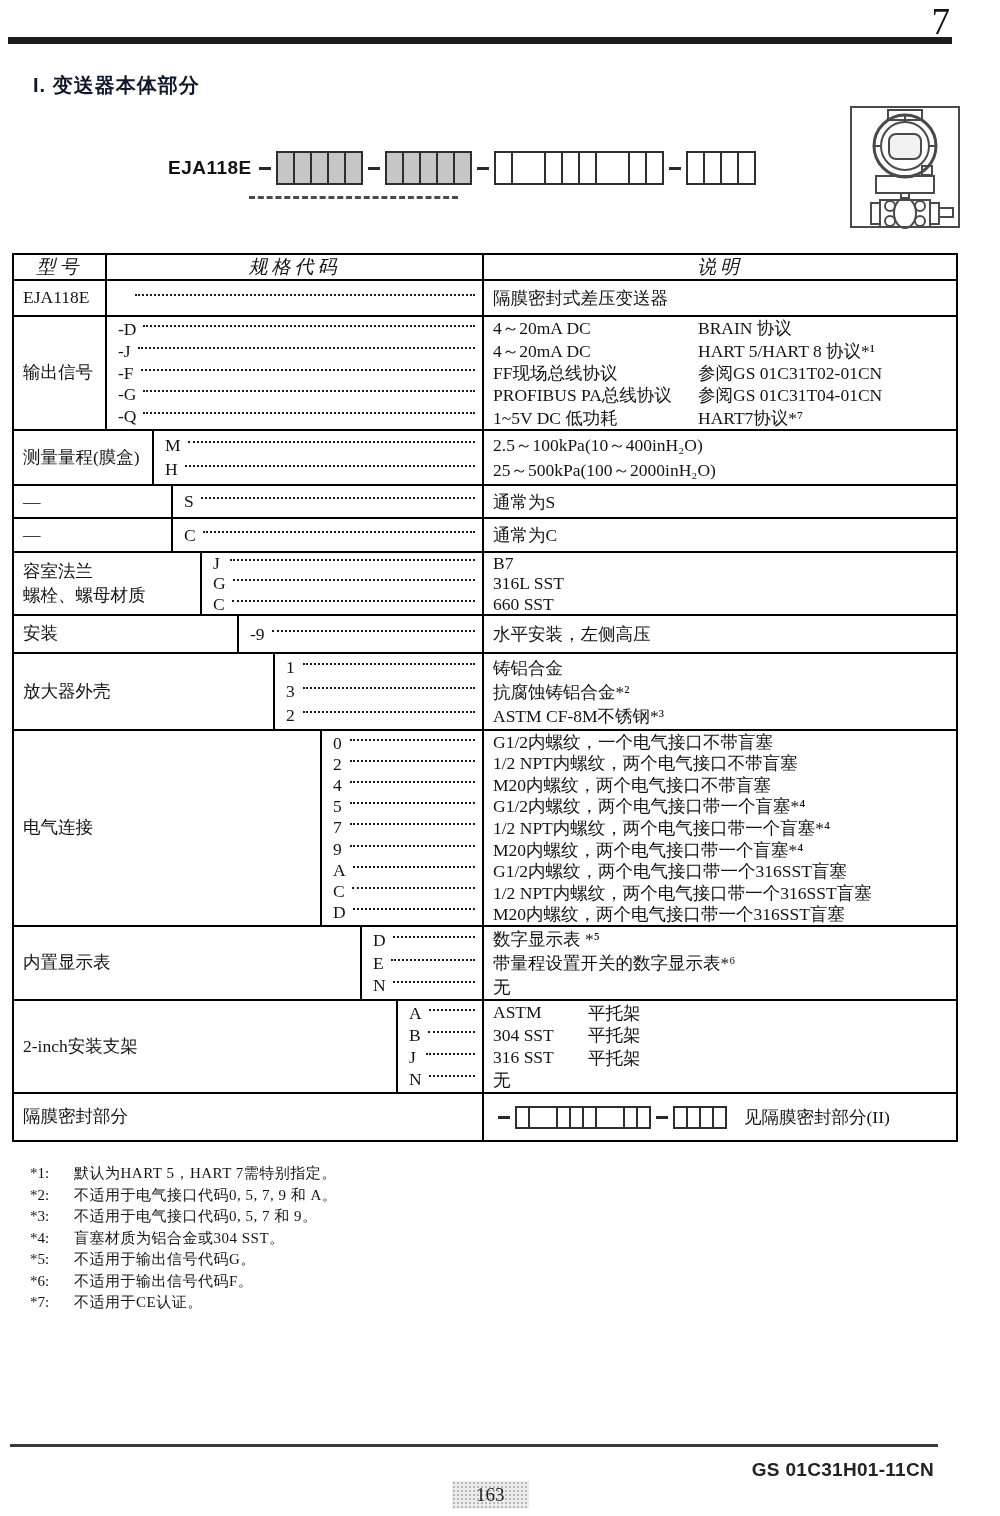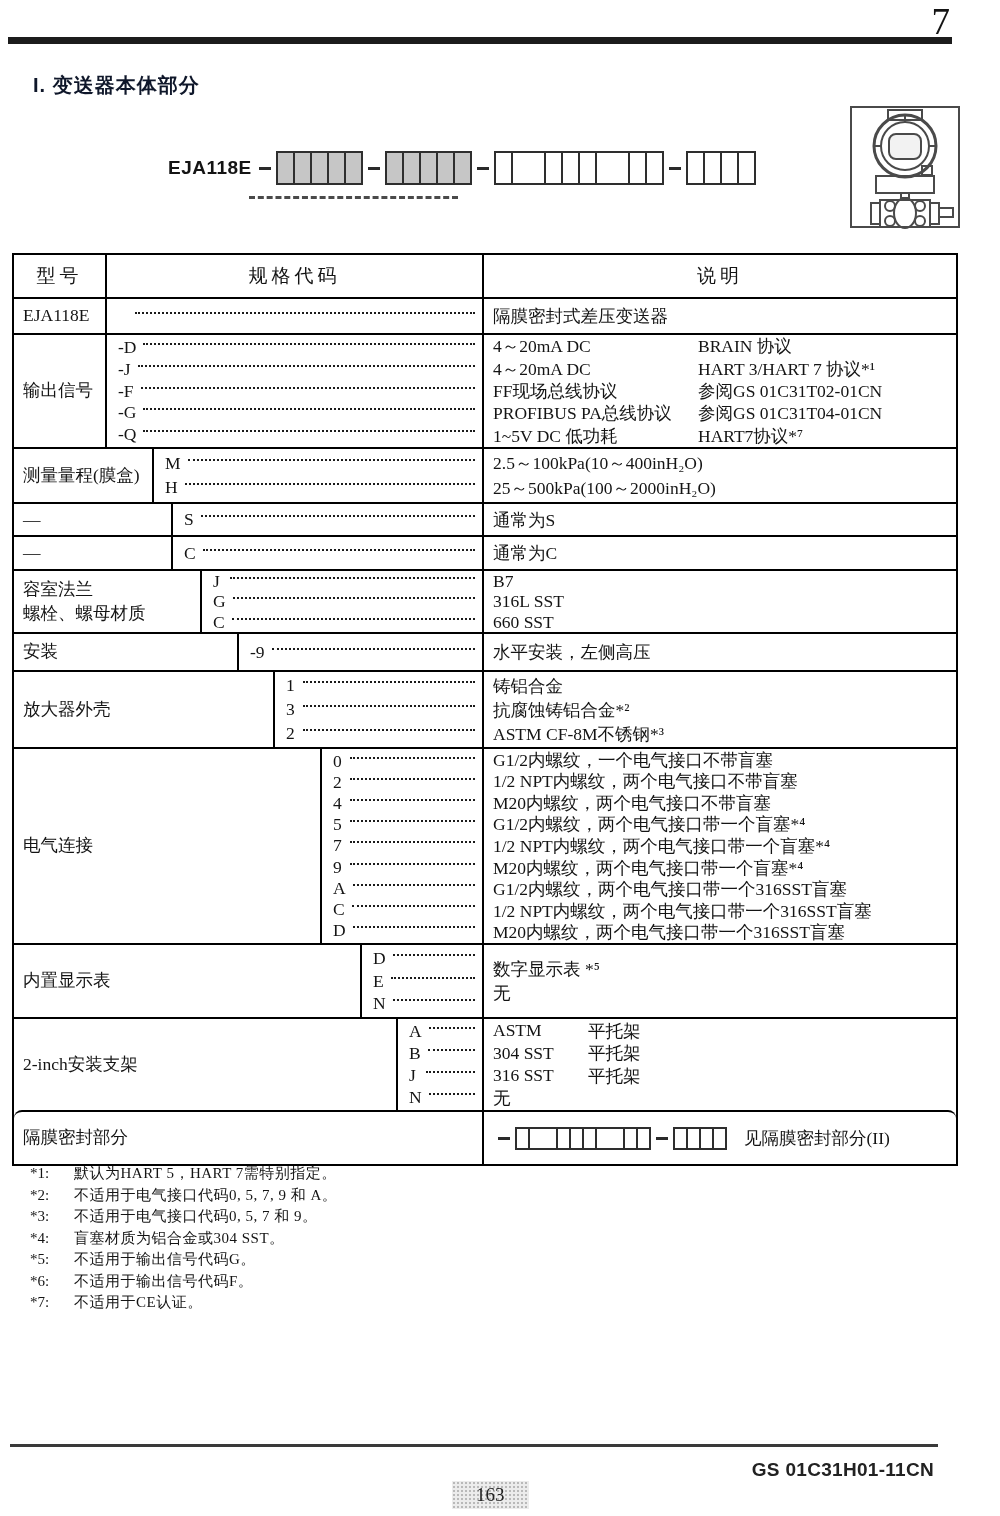--- a/index.html
+++ b/index.html
@@ -25,21 +25,21 @@
   .cbox.wide{width:35px;}
   .box-sm .cbox{height:23px;width:15px;border-width:2px;}
   .box-sm .cbox.wide{width:30px;}
   .diagram-underline{position:absolute;top:196px;left:249px;width:209px;height:0;border-top:3px dashed #4a4a4a;}
   .transmitter-art{position:absolute;top:104px;left:848px;width:114px;height:126px;}
   
   .spec-table{
     position:absolute;top:253px;left:12px;width:946px;box-sizing:border-box;
     border:2px solid #000;background:#fff;
   }
-  .thead{display:flex;height:42px;box-sizing:border-box;}
+  .thead{display:flex;height:24px;box-sizing:border-box;font-style:italic;}
   .thead .hcell{display:flex;align-items:center;justify-content:center;font-size:19px;letter-spacing:4px;box-sizing:border-box;}
   .h-model{width:93px;border-right:2px solid #000;}
   .h-code{width:377px;border-right:2px solid #000;}
   .h-desc{flex:1;}
   .row{display:flex;border-top:2px solid #000;box-sizing:border-box;position:relative;}
   .row .label{
     box-sizing:border-box;width:var(--lw);border-right:2px solid #000;
     display:flex;align-items:center;padding:2px 4px 2px 9px;font-size:17.5px;
     white-space:pre-line;line-height:1.35;flex:0 0 auto;
   }
@@ -61,21 +61,21 @@
   .r1{height:114px;--lw:93px;--lh:22.4px;--p1:205px;}
   .r2{height:55px;--lw:140px;--lh:26px;}
   .r3{height:33px;--lw:159px;--lh:28px;}
   .r4{height:34px;--lw:159px;--lh:28px;}
   .r5{height:63px;--lw:188px;--lh:20.5px;}
   .r6{height:38px;--lw:225px;--lh:32px;}
   .r7{height:77px;--lw:261px;--lh:25px;}
   .r8{height:196px;--lw:308px;--lh:21.6px;}
   .r9{height:74px;--lw:348px;--lh:24px;}
   .r10{height:93px;--lw:384px;--lh:22.5px;--p1:95px;}
-  .r11{height:54px;border-radius:8px;--lw:470px;--lh:36px;}
+  .r11{height:48px;--lw:470px;--lh:36px;}
   
   .footnotes{position:absolute;top:1163px;left:30px;width:600px;}
   .fn-line{display:flex;height:21.5px;align-items:center;font-size:15px;}
   .fn-ref{width:44px;flex:0 0 auto;}
   .fn-text{flex:1;letter-spacing:0.5px;}
   
   .bottom-rule{position:absolute;top:1444px;left:10px;width:928px;height:3px;background:#3a3a3a;}
   .doc-number{
     position:absolute;top:1459px;right:66px;font-family:"Liberation Sans","DejaVu Sans",sans-serif;
     font-weight:700;font-size:19px;color:#222;letter-spacing:0.3px;
@@ -206,21 +206,21 @@
           <span class="leader"></span>
         </div>
       </div>
       <div class="descs">
         <div class="line desc-line">
           <span class="part1">4～20mA DC</span>
           <span class="part2">BRAIN 协议</span>
         </div>
         <div class="line desc-line">
           <span class="part1">4～20mA DC</span>
-          <span class="part2">HART 3/HART 7 协议*¹</span>
+          <span class="part2">HART 5/HART 8 协议*¹</span>
         </div>
         <div class="line desc-line">
           <span class="part1">FF现场总线协议</span>
           <span class="part2">参阅GS 01C31T02-01CN</span>
         </div>
         <div class="line desc-line">
           <span class="part1">PROFIBUS PA总线协议</span>
           <span class="part2">参阅GS 01C31T04-01CN</span>
         </div>
         <div class="line desc-line">
@@ -433,20 +433,23 @@
         <div class="line code-line">
           <span class="code">N</span>
           <span class="leader"></span>
         </div>
       </div>
       <div class="descs">
         <div class="line desc-line">
           <span class="desc">数字显示表 *⁵</span>
         </div>
         <div class="line desc-line">
+          <span class="desc">带量程设置开关的数字显示表*⁶</span>
+        </div>
+        <div class="line desc-line">
           <span class="desc">无</span>
         </div>
       </div>
     </div>
     <div class="row r10">
       <div class="label">2-inch安装支架</div>
       <div class="codes">
         <div class="line code-line">
           <span class="code">A</span>
           <span class="leader"></span>

